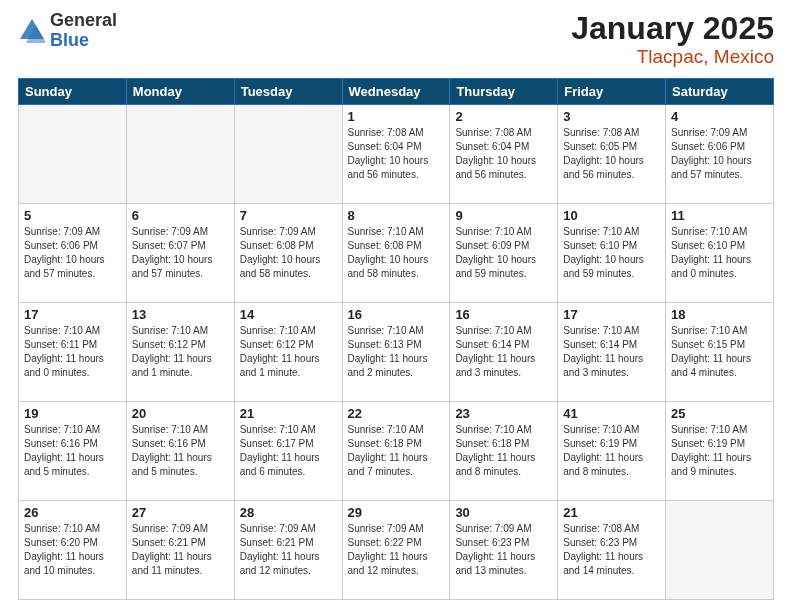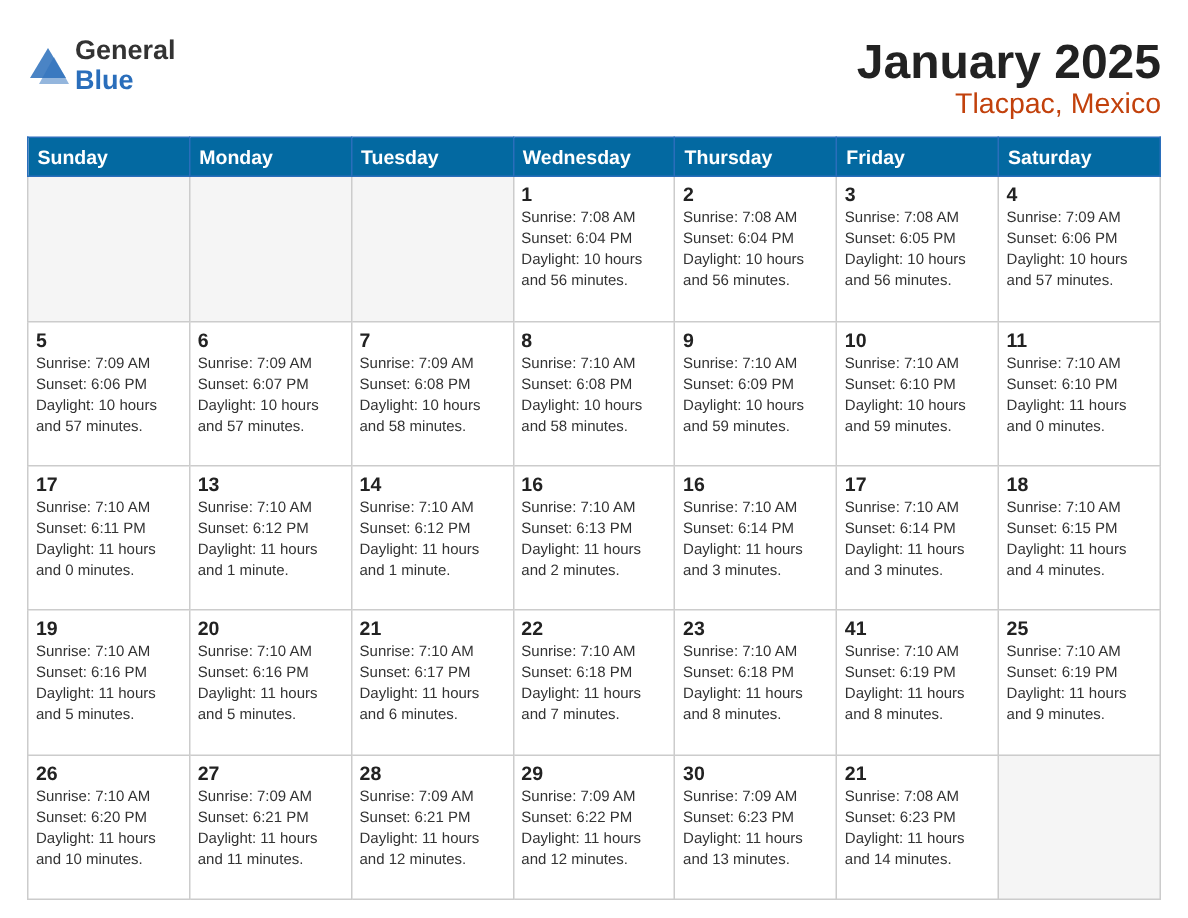--- a/index.html
+++ b/index.html
@@ -6,21 +6,21 @@
     body {
       font-family: Arial, sans-serif;
       background: #fff;
       width: 792px;
       height: 612px;
       overflow: hidden;
     }
     .page {
       width: 792px;
       height: 612px;
-      padding: 24px 18px 12px 18px;
+      padding: 11px 18px 12px 18px;
       display: flex;
       flex-direction: column;
     }
     .header {
       display: flex;
       justify-content: space-between;
       align-items: flex-start;
       margin-bottom: 10px;
     }
     .logo {
@@ -61,21 +61,21 @@
       color: #c2410c;
     }
     .calendar {
       flex: 1;
       border: 1px solid #bbb;
       border-collapse: collapse;
       width: 100%;
       table-layout: fixed;
     }
     .calendar th {
-      background: #0369a1;
+      background: #0c4a6e;
       color: #fff;
       text-align: left;
       padding: 5px 6px;
       font-size: 13px;
       border: 1px solid #2a6ebb;
     }
     .calendar td {
       border: 1px solid #ccc;
       vertical-align: top;
       padding: 4px 5px;

